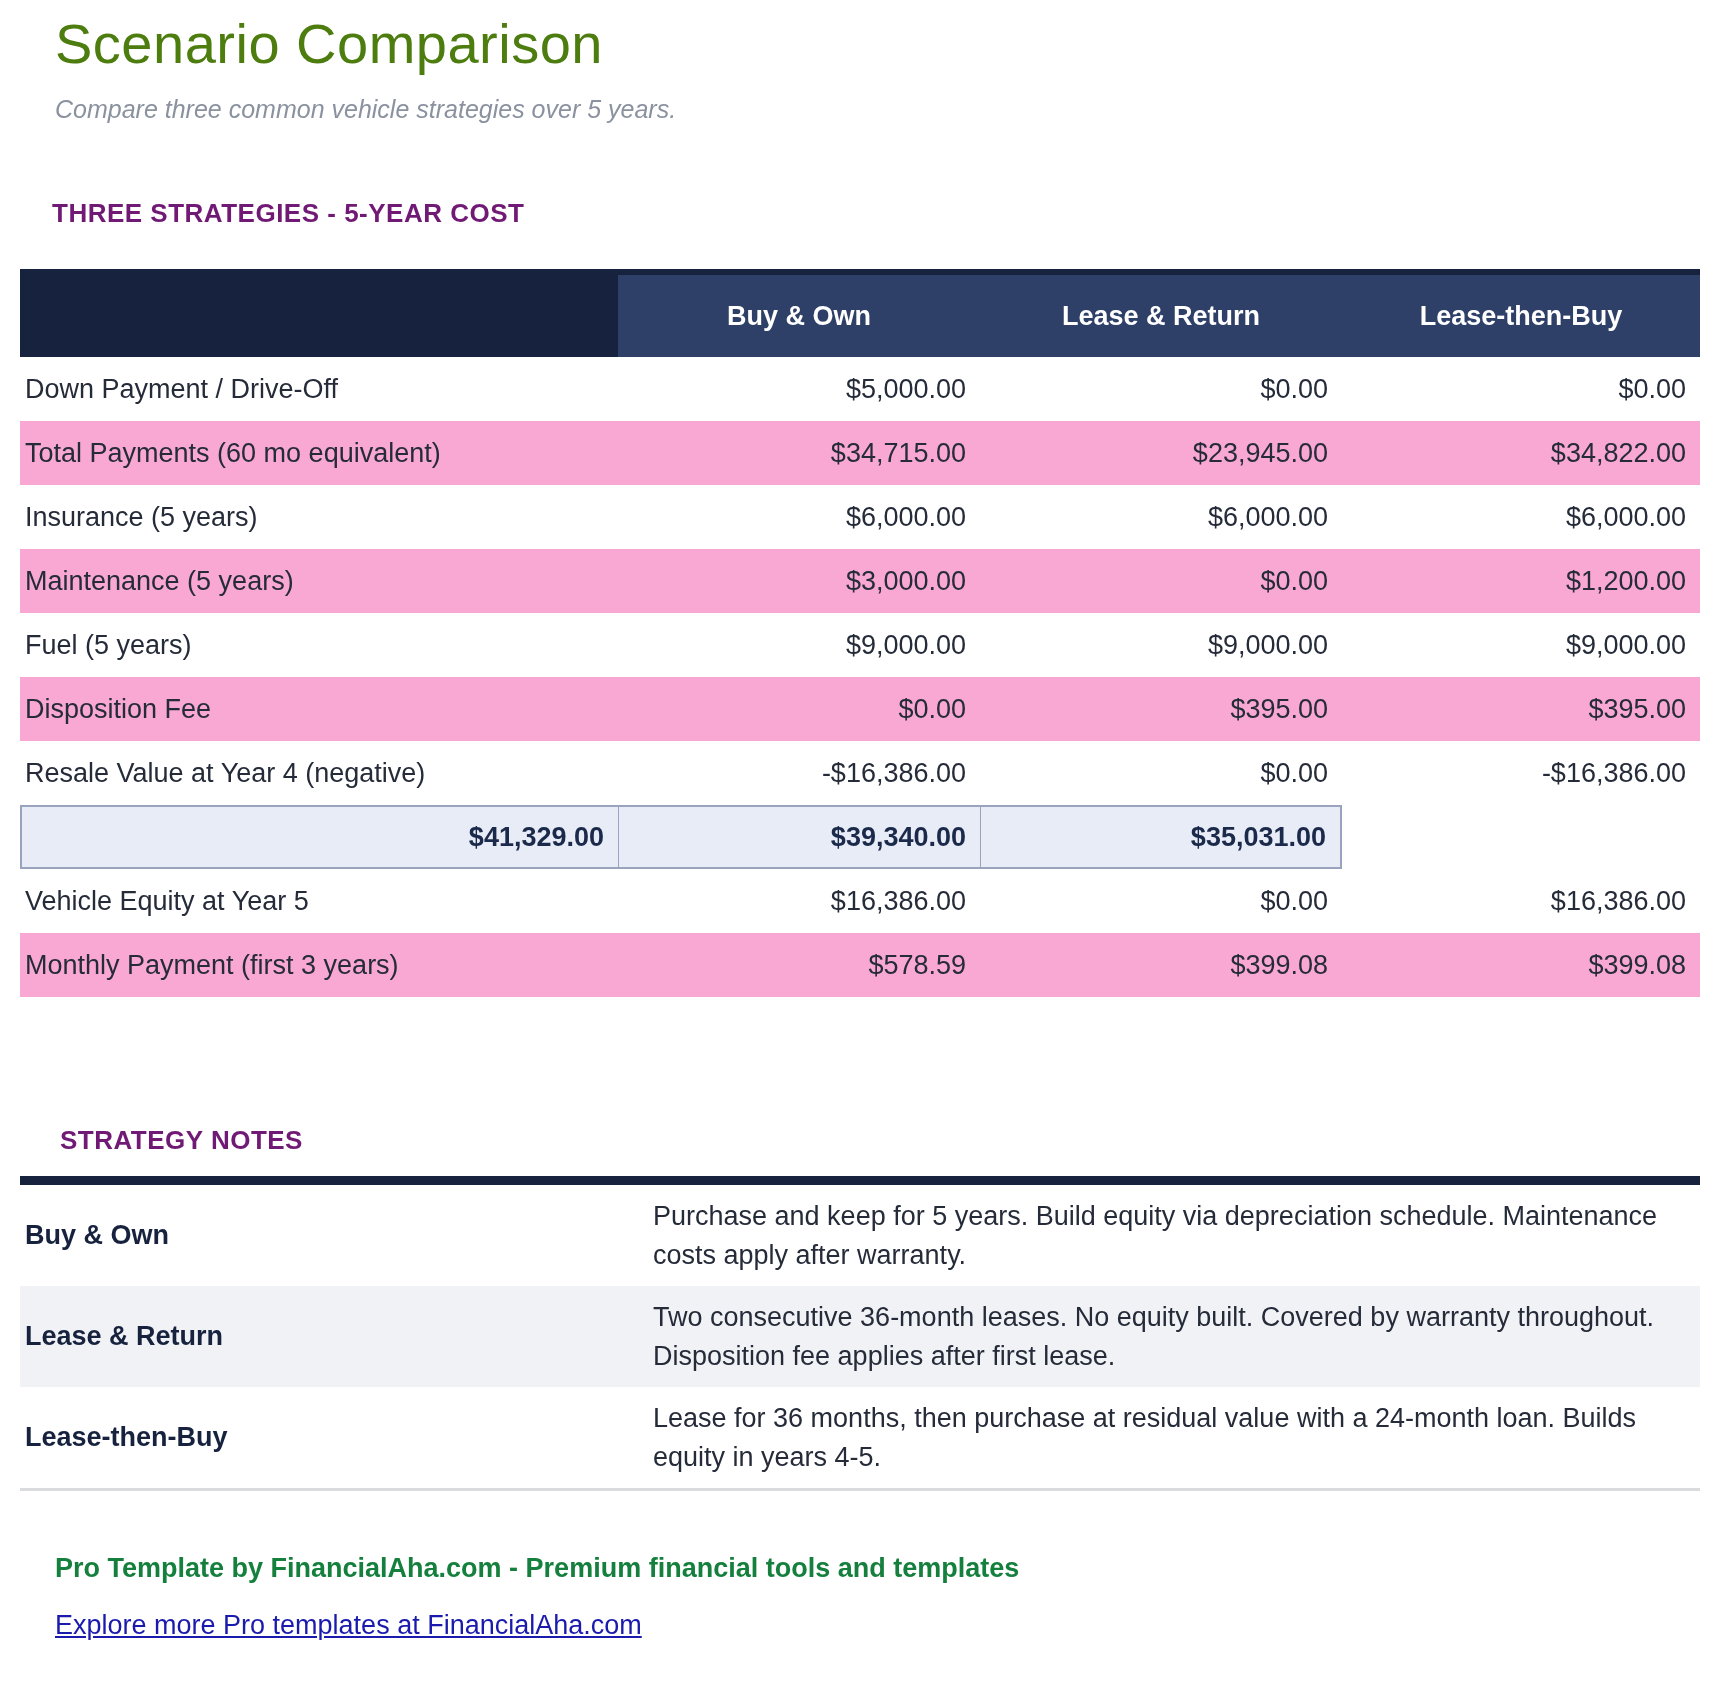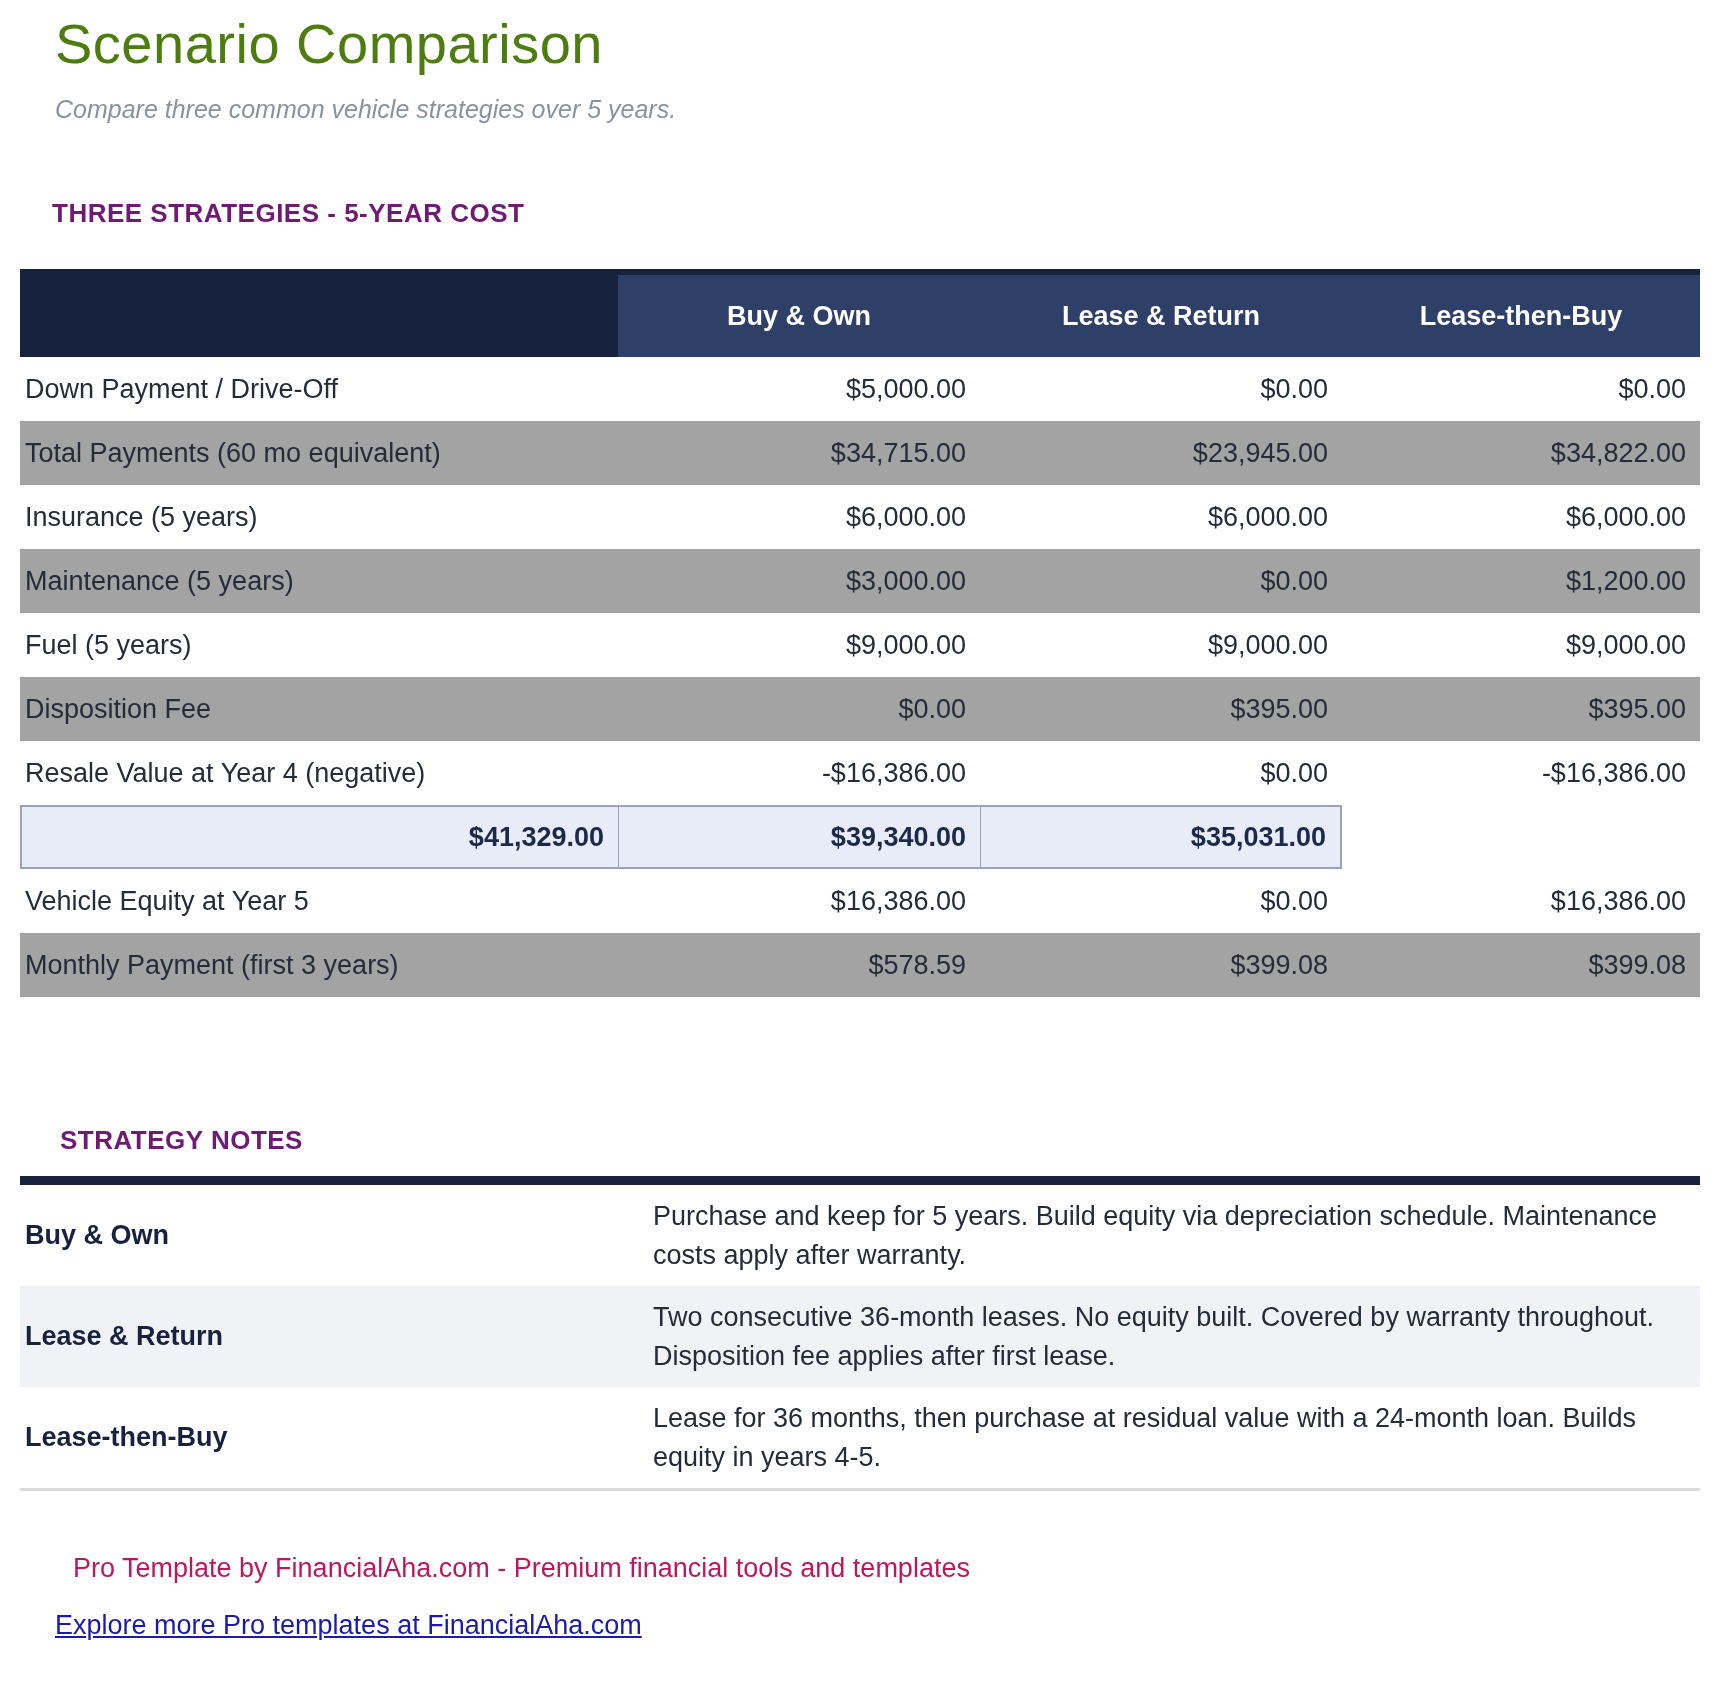--- a/index.html
+++ b/index.html
@@ -55,21 +55,21 @@
   .thead .corner { background: #16223e; border-top: none; }
 
   .trow.body { height: 64px; font-size: 27px; }
   .trow.body .td {
     display: flex;
     align-items: center;
   }
   .trow.body .label { padding-left: 5px; }
   .trow.body .val { justify-content: flex-end; padding-right: 14px; }
   .trow.even { background: #ffffff; }
-  .trow.odd  { background: #a3a3a3; }
+  .trow.odd  { background: #f9a8d4; }
 
   .trow.net { background: transparent; }
   .trow.net .label { background: #eff1f4; }
   .trow.net .val {
     background: #e8ecf6;
     font-weight: bold;
     color: #1b2a4a;
     border-top: 2px solid #9aa3bd;
     border-bottom: 2px solid #9aa3bd;
   }
@@ -103,24 +103,24 @@
     font-size: 27px;
     line-height: 1.42;
     color: #252b39;
     display: flex;
     align-items: center;
     padding: 10px 12px 10px 0;
   }
 
   
   .footer-brand {
-    margin: 62px 0 0 73px;
-    font-size: 27px;
-    font-weight: normal;
-    color: #be185d;
+    margin: 62px 0 0 55px;
+    font-size: 27px;
+    font-weight: bold;
+    color: #15803d;
   }
   .footer-link {
     display: inline-block;
     margin: 26px 0 0 55px;
     font-size: 27px;
     color: #1a1aad;
     text-decoration: underline;
     cursor: pointer;
   }
 </style>

